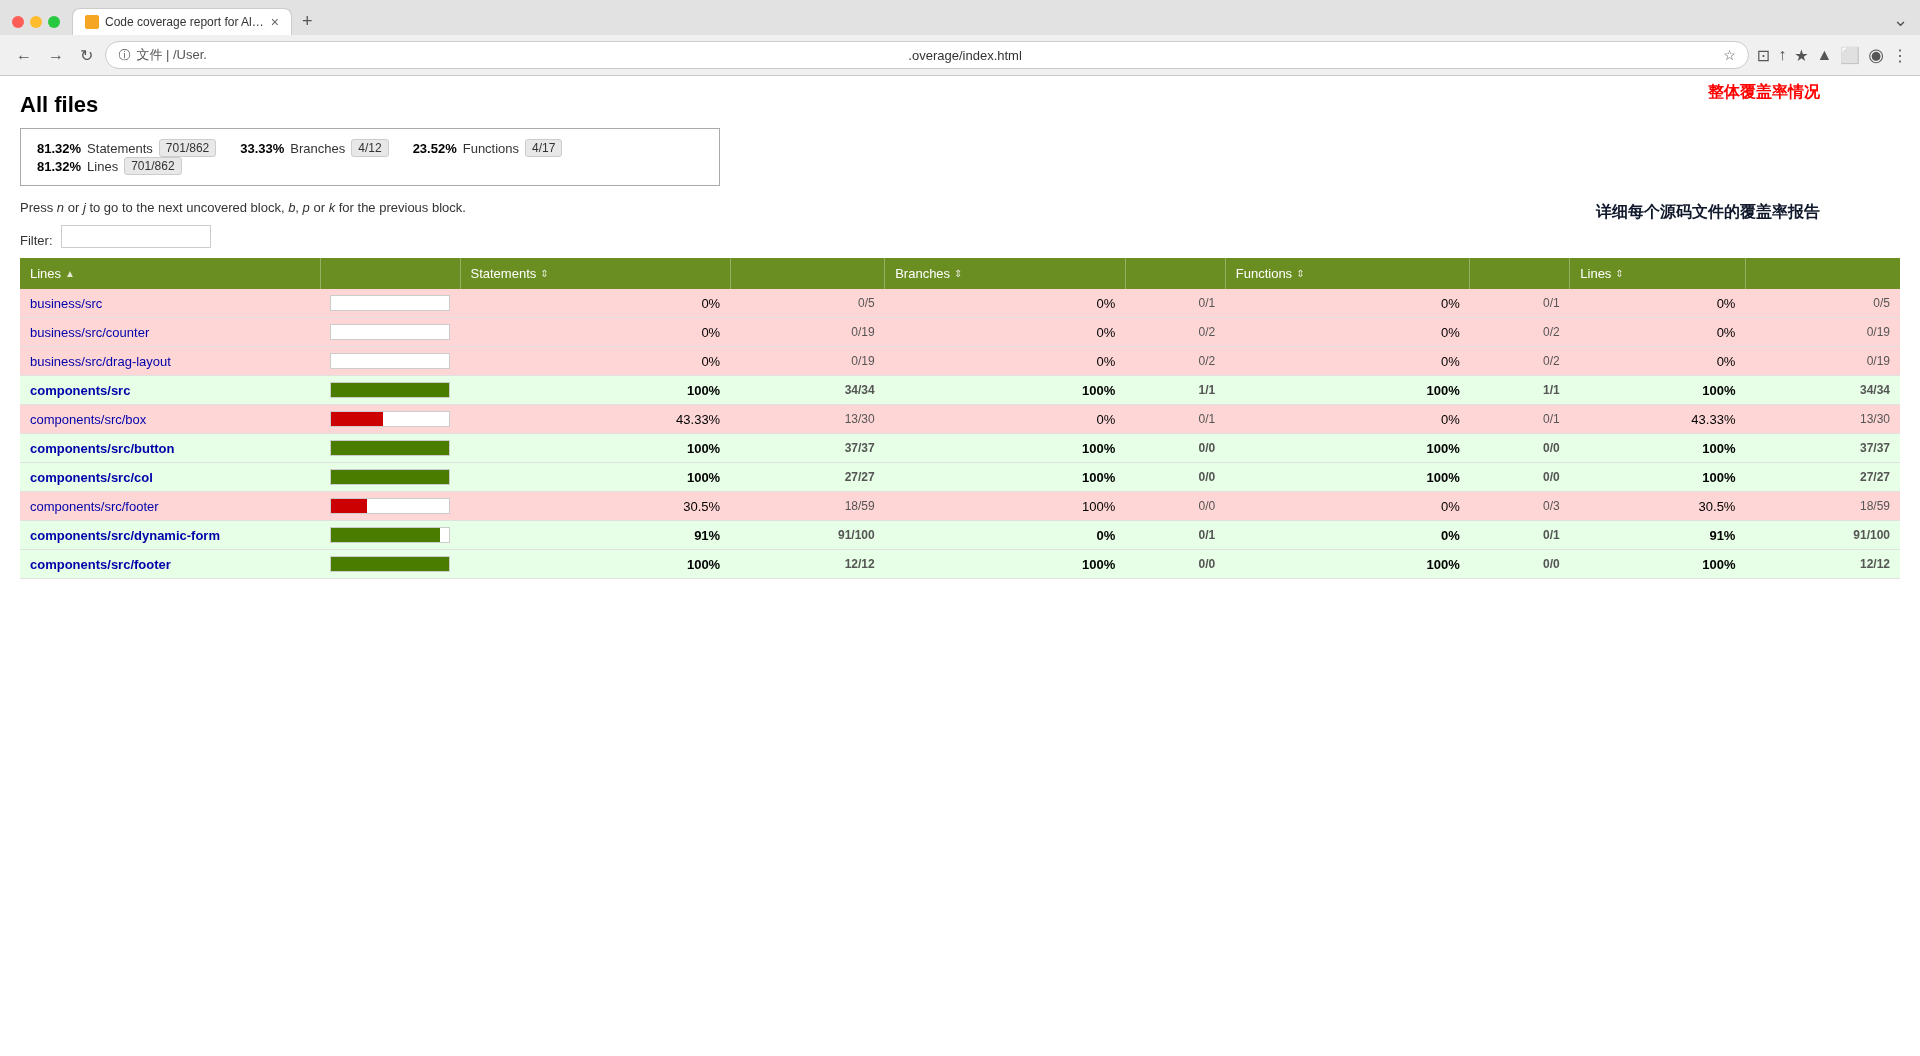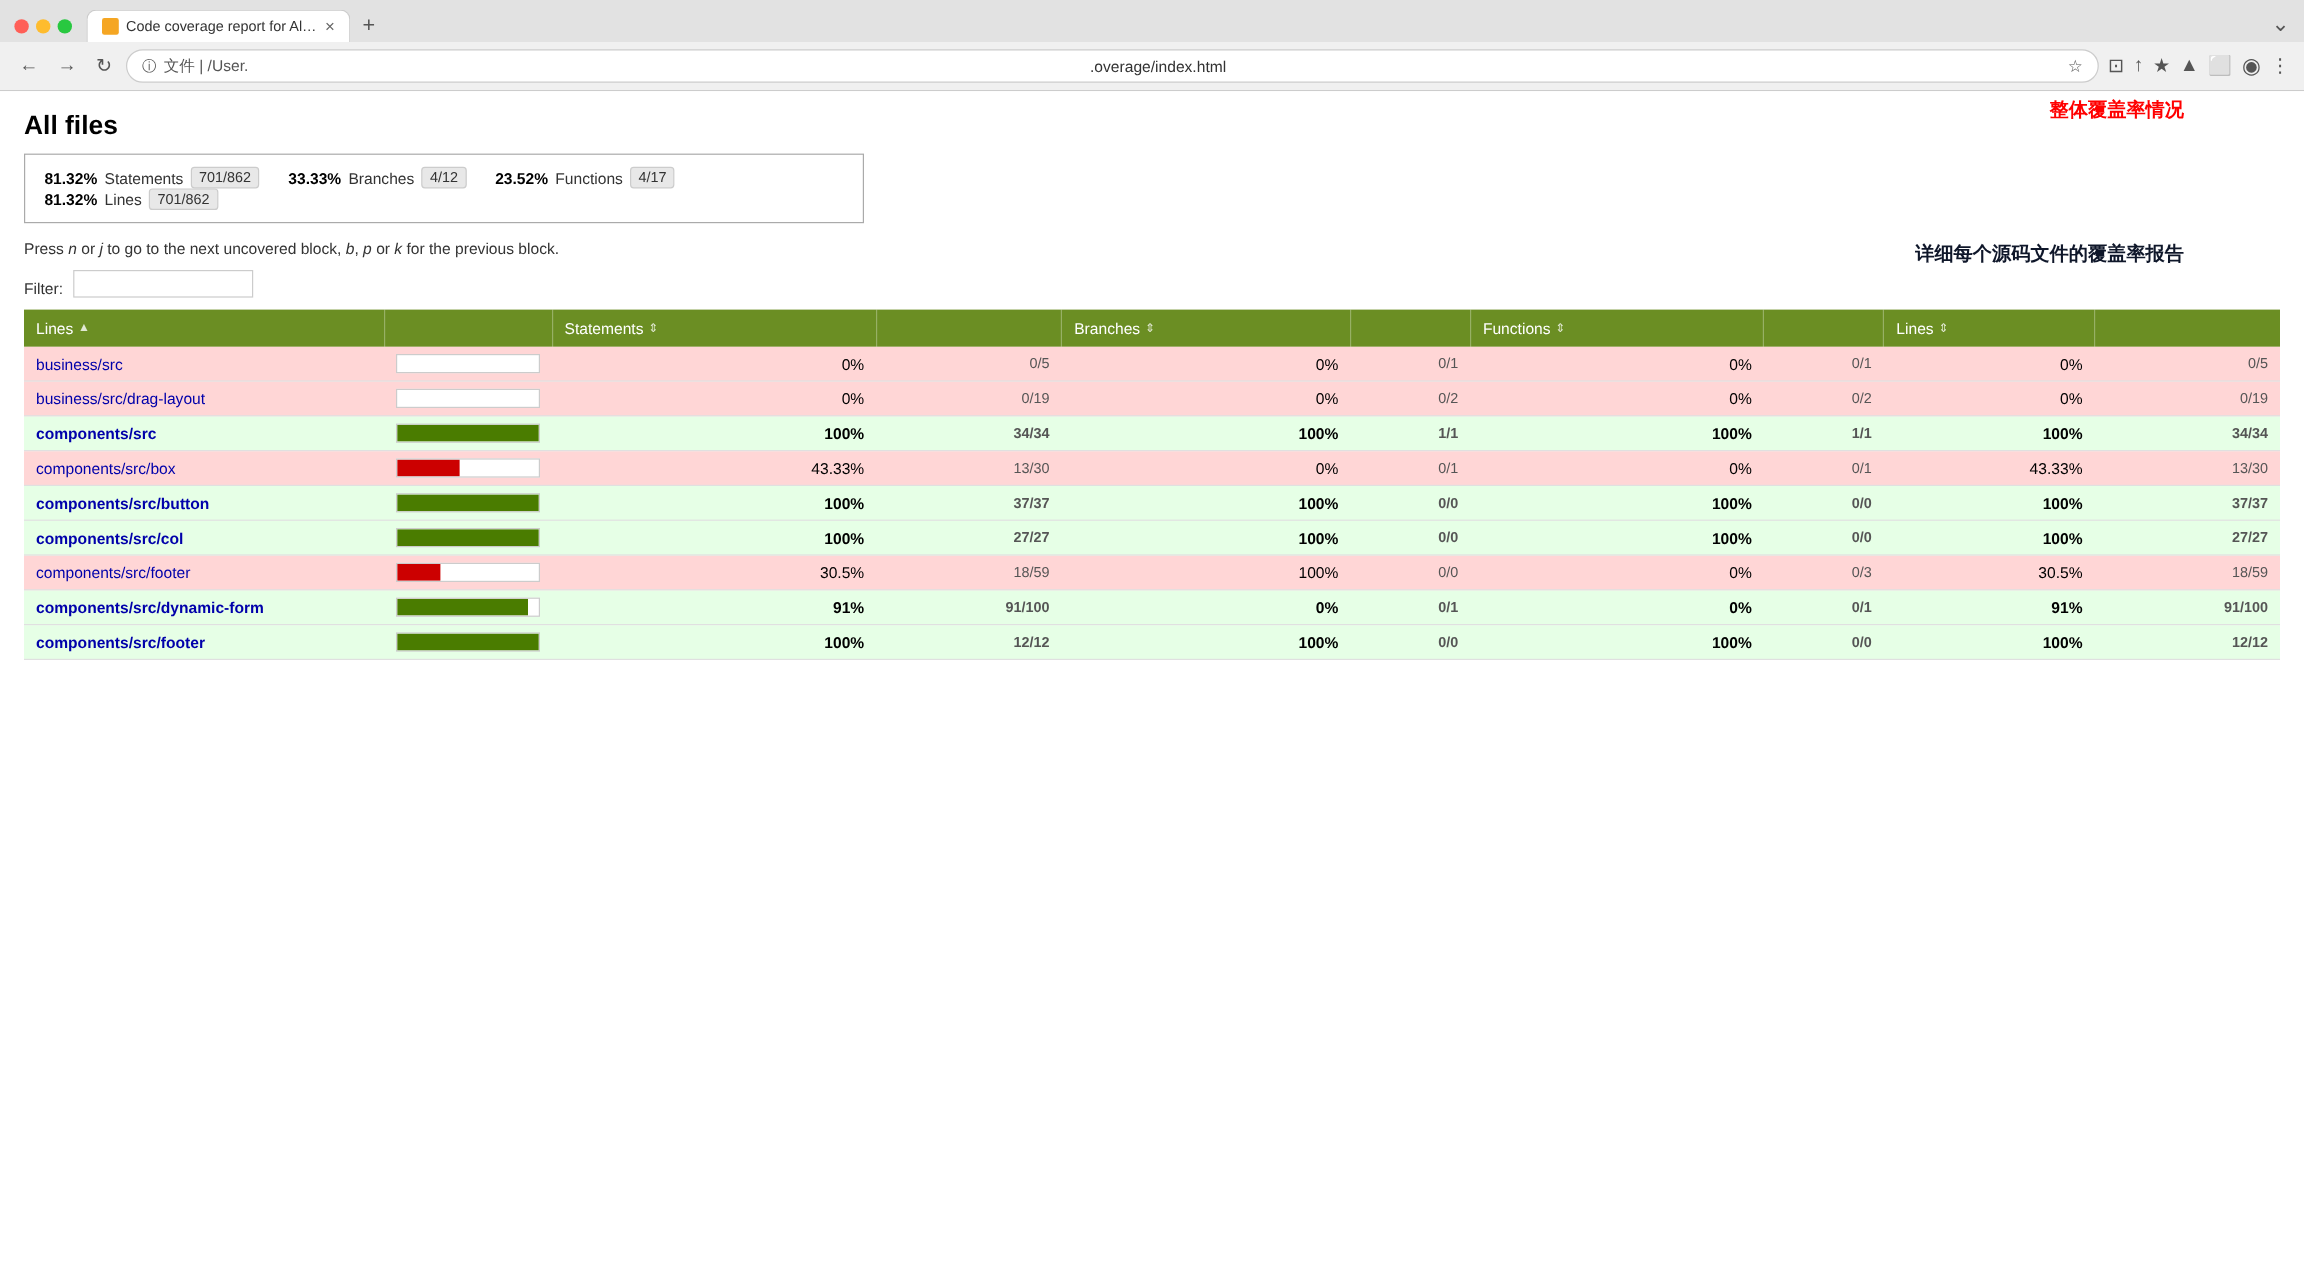--- a/index.html
+++ b/index.html
@@ -212,20 +212,36 @@
     <td class="num-cell">0/5</td>
     <td class="pct-cell">0%</td>
     <td class="num-cell">0/1</td>
     <td class="pct-cell">0%</td>
     <td class="num-cell">0/1</td>
     <td class="pct-cell">0%</td>
     <td class="num-cell">0/5</td>
   </tr>
           <tr class="low">
     <td style="padding:6px 10px;">
+      <a class="file-link" href="#">business/src/counter</a>
+    </td>
+    <td style="padding:6px 10px;">
+              <div style="width:120px;height:16px;background:#fff;border:1px solid #ccc;"></div>
+            </td>
+    <td class="pct-cell">0%</td>
+    <td class="num-cell">0/19</td>
+    <td class="pct-cell">0%</td>
+    <td class="num-cell">0/2</td>
+    <td class="pct-cell">0%</td>
+    <td class="num-cell">0/2</td>
+    <td class="pct-cell">0%</td>
+    <td class="num-cell">0/19</td>
+  </tr>
+          <tr class="low">
+    <td style="padding:6px 10px;">
       <a class="file-link" href="#">business/src/drag-layout</a>
     </td>
     <td style="padding:6px 10px;">
               <div style="width:120px;height:16px;background:#fff;border:1px solid #ccc;"></div>
             </td>
     <td class="pct-cell">0%</td>
     <td class="num-cell">0/19</td>
     <td class="pct-cell">0%</td>
     <td class="num-cell">0/2</td>
     <td class="pct-cell">0%</td>

